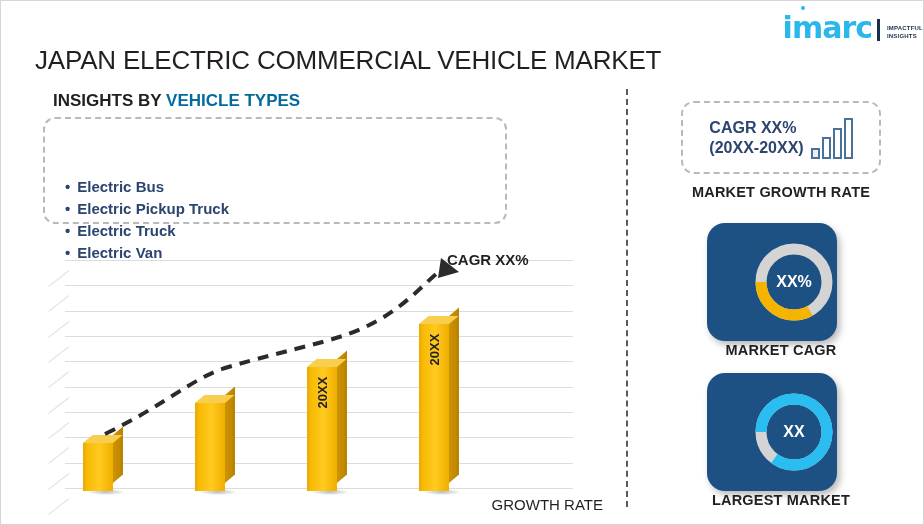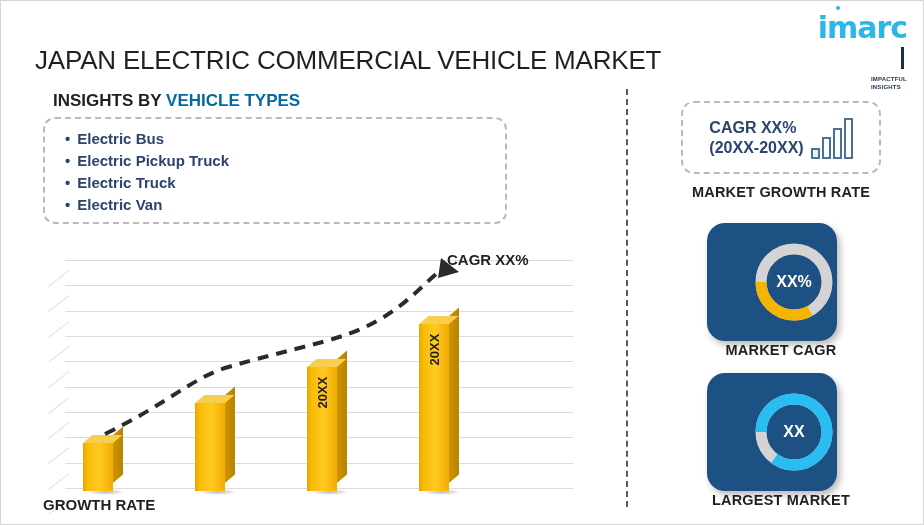--- a/index.html
+++ b/index.html
@@ -11,22 +11,22 @@
   }
   #page {
     position: relative;
     width: 924px; height: 525px;
     background: #ffffff;
     border: 1px solid #d5d5d5;
   }
 
   
   .logo-wrap {
-    position: absolute; top: 12px; right: 16px;
-    display: flex; align-items: flex-end; gap: 4px; flex-direction: column;
+    position: absolute; top: 12px; right: 0;
+    display: flex; align-items: flex-end; gap: 4px;
   }
   .logo-mark {
     position: relative;
     font-size: 30px; font-weight: bold; letter-spacing: -1px;
     color: #2ab7ea; line-height: 1;
     font-family: "DejaVu Sans", sans-serif;
   }
   .logo-dot {
     position: absolute; top: -7px; left: 18px;
     width: 4px; height: 4px; border-radius: 50%;
@@ -58,21 +58,21 @@
     font-size: 17px; font-weight: bold; color: #231f20;
   }
   .breakup-head .accent { color: #0369a1; }
 
   .breakup-box {
     position: absolute; left: 42px; top: 116px;
     width: 464px; height: 107px;
     border: 2px dashed #b9b9b9; border-radius: 12px;
     padding: 9px 0 0 20px;
   }
-  .breakup-list { list-style: none; }
+  .breakup-list { list-style: none; margin-top: 48px; }
   .breakup-list li {
     font-size: 15px; font-weight: bold; color: #2c4470;
     line-height: 22px; white-space: nowrap;
   }
   .breakup-list li::before { content: "\2022"; margin-right: 7px; }
 
   
   .chart {
     position: absolute; left: 42px; top: 255px;
     width: 560px; height: 235px;
@@ -122,22 +122,22 @@
   }
 
   .trend-svg { position: absolute; inset: 0; overflow: visible; }
   .cagr-label {
     position: absolute; left: 404px; top: -5px;
     font-size: 15px; font-weight: bold; color: #231f20;
     white-space: nowrap;
   }
   .growth-rate-label {
     position: absolute; left: 0; right: 0; top: 240px;
-    text-align: left;
-    font-size: 15px; font-weight: bold; color: #231f20;
+    text-align: right;
+    font-size: 15px; font-weight: normal; color: #231f20;
   }
 
   
   .mg-box {
     position: absolute; left: 680px; top: 100px;
     width: 200px; height: 73px;
     border: 2px dashed #b9b9b9; border-radius: 13px;
     display: flex; align-items: center; justify-content: center; gap: 7px;
   }
   .mg-text { font-size: 16px; font-weight: bold; color: #2c4470; line-height: 20px; }

